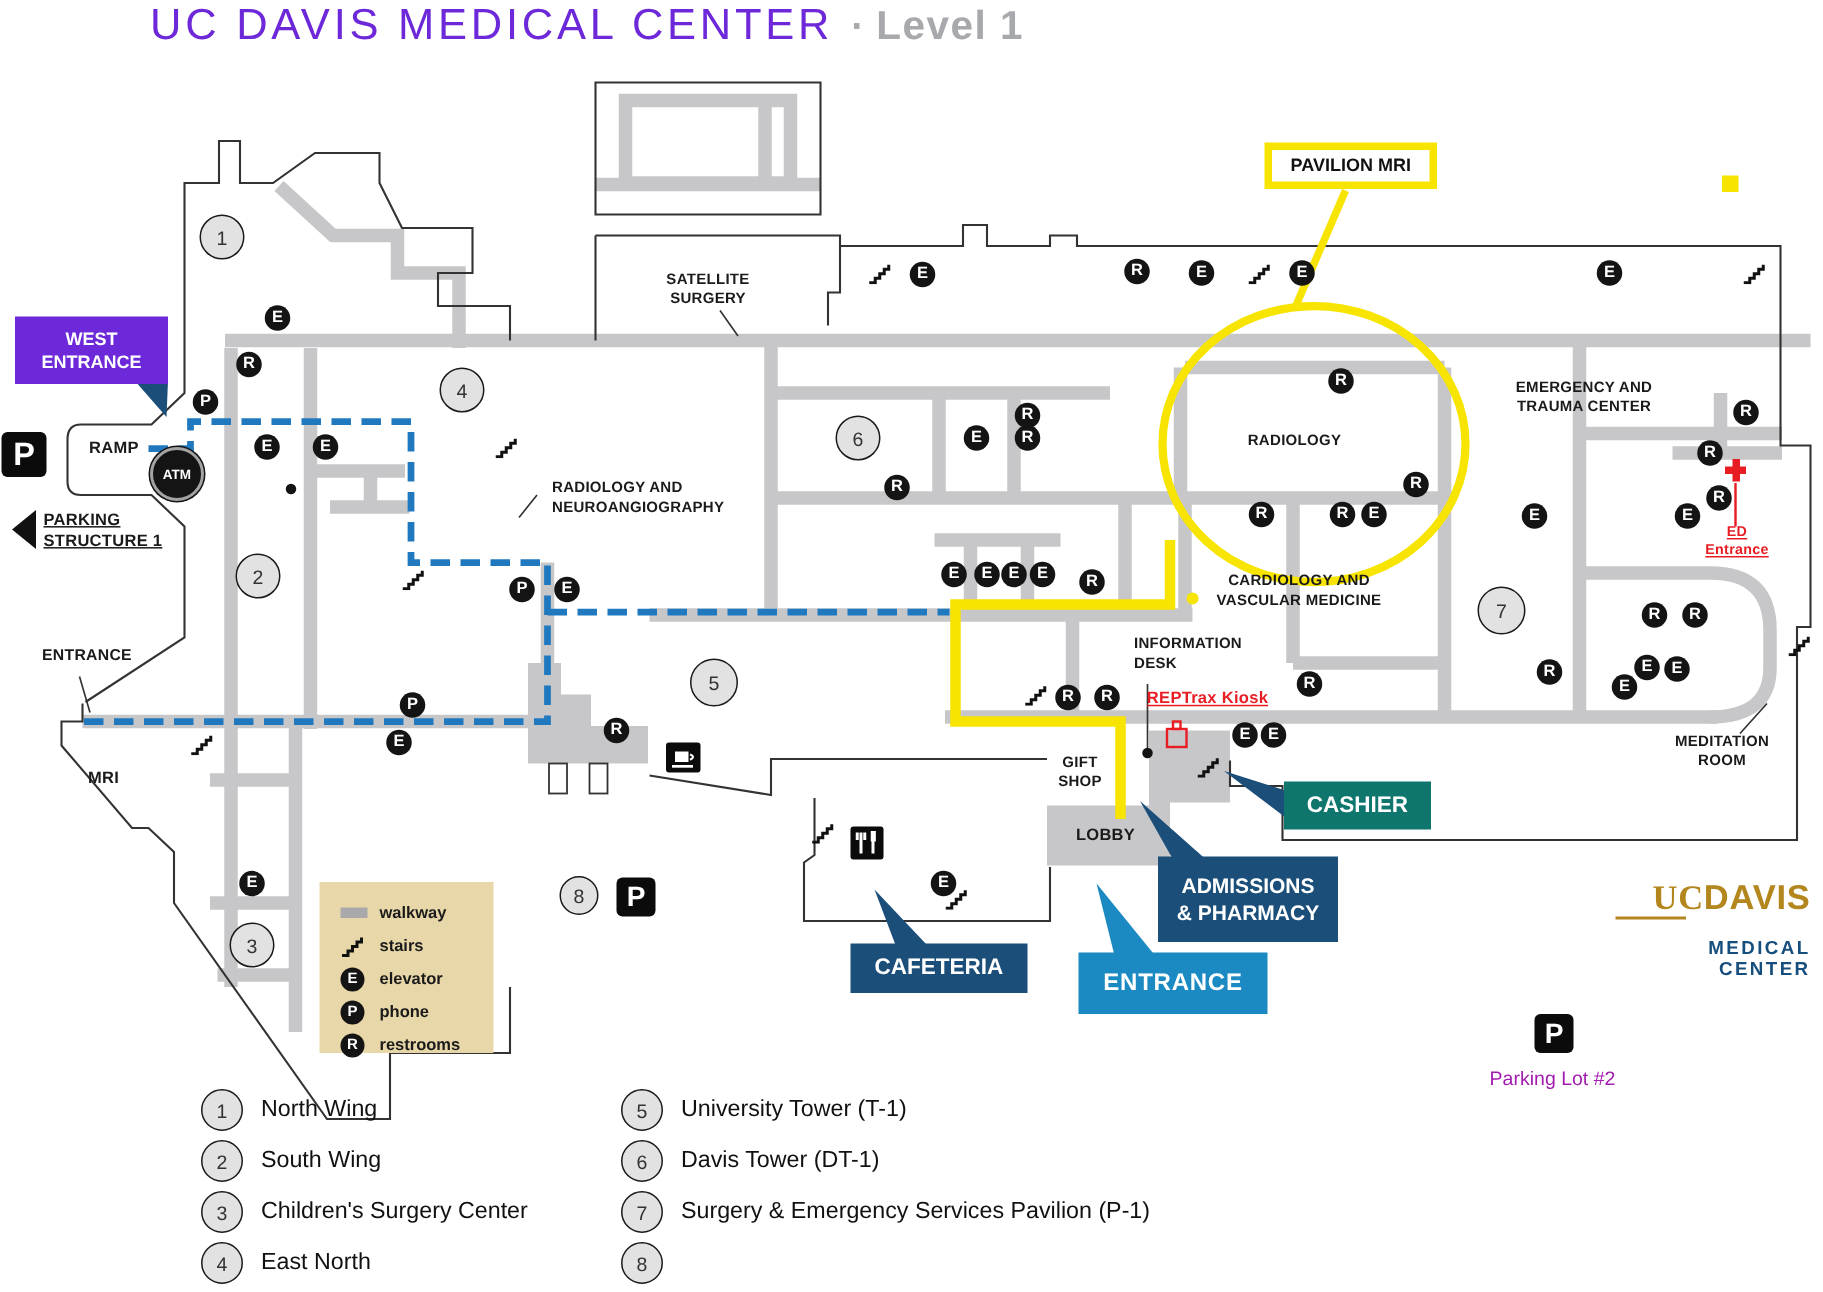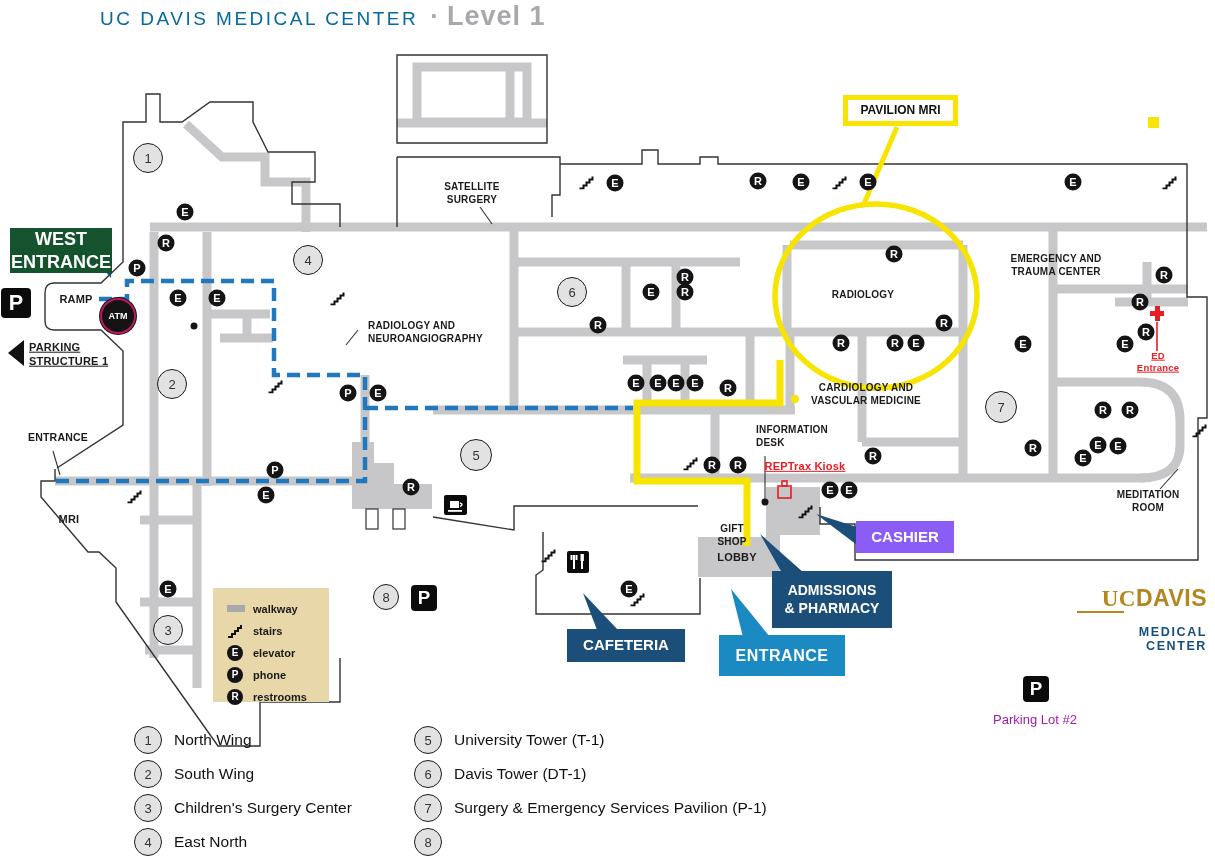--- a/index.html
+++ b/index.html
@@ -1,49 +1,49 @@
 <!DOCTYPE html>
 <html><head>
 <meta charset="utf-8">
 <style>
   html,body{margin:0;padding:0;background:#fff;}
   .stage{position:relative;width:1215px;height:861px;background:#fff;overflow:hidden;
          font-family:"Liberation Sans",sans-serif;}
   
   .hdr{position:absolute;left:100px;top:1px;white-space:nowrap;}
-  .hdr .t-main{font-size:19px;letter-spacing:2.5px;color:#0369a1;font-weight:400;}
+  .hdr .t-main{font-size:29px;letter-spacing:2.5px;color:#6d28d9;font-weight:400;}
   .hdr .t-sep{font-size:26px;color:#a7a9ac;font-weight:700;margin:0 8px 0 12px;}
   .hdr .t-level{font-size:27px;color:#a7a9ac;font-weight:700;letter-spacing:1px;}
   
   svg.base{position:absolute;left:0;top:0;}
   
   .overlay{position:absolute;left:0;top:0;width:1215px;height:861px;}
   .mlabel{position:absolute;transform:translate(-50%,-50%);font-weight:700;font-size:10px;
           line-height:1.3;letter-spacing:.2px;color:#1a1a1a;text-align:center;white-space:pre-line;}
   .mlabel.left{transform:translate(0,-50%);text-align:left;}
   .mk{position:absolute;width:17px;height:17px;border-radius:50%;background:#141414;color:#fff;
       font-weight:700;font-size:11px;display:flex;align-items:center;justify-content:center;
       transform:translate(-50%,-50%);line-height:1;}
   .numc{position:absolute;border-radius:50%;background:#e2e2e2;border:1.6px solid #1a1a1a;color:#333;
         display:flex;align-items:center;justify-content:center;font-size:13px;
         transform:translate(-50%,-50%);line-height:1;}
   .pk{position:absolute;background:#0b0b0b;color:#fff;font-weight:700;border-radius:4px;
       display:flex;align-items:center;justify-content:center;transform:translate(-50%,-50%);line-height:1;}
   .stairsw{position:absolute;transform:translate(-50%,-50%);width:17px;height:15px;}
   .atm{position:absolute;width:32px;height:32px;border-radius:50%;background:#141414;color:#fff;
        font-weight:700;font-size:9px;display:flex;align-items:center;justify-content:center;
-       transform:translate(-50%,-50%);border:2px solid #be185d;box-shadow:0 0 0 1px #141414;}
+       transform:translate(-50%,-50%);border:2px solid #a3a3a3;box-shadow:0 0 0 1px #141414;}
   .bdot{position:absolute;width:7px;height:7px;border-radius:50%;background:#141414;transform:translate(-50%,-50%);}
   
   .callout{position:absolute;color:#fff;font-weight:700;display:flex;align-items:center;
            justify-content:center;text-align:center;white-space:pre-line;line-height:1.25;}
-  .co-west{left:10px;top:228px;width:102px;height:45px;font-size:18px;background:#14532d;}
+  .co-west{left:10px;top:211px;width:102px;height:45px;font-size:12px;background:#6d28d9;}
   .co-pav{left:843px;top:95px;width:105px;height:21px;background:#fff;color:#111;
           border:5px solid #f7e400;font-size:12px;}
-  .co-cash{left:856px;top:521px;width:98px;height:32px;font-size:15px;background:#8b5cf6;}
+  .co-cash{left:856px;top:521px;width:98px;height:32px;font-size:15px;background:#0f766e;}
   .co-adm{left:772px;top:571px;width:120px;height:57px;font-size:14px;background:#1b4e79;}
   .co-caf{left:567px;top:629px;width:118px;height:33px;font-size:15px;background:#1b4e79;}
   .co-ent{left:719px;top:635px;width:126px;height:41px;font-size:16px;background:#1b8ac2;letter-spacing:.5px;}
   
   .legend{position:absolute;left:213px;top:588px;width:116px;height:114px;background:#e8d7a8;
           padding:10px 0 0 14px;box-sizing:border-box;}
   .lrow{display:flex;align-items:center;height:21px;margin-bottom:1px;}
   .lrow .ic{width:26px;display:flex;justify-content:flex-start;align-items:center;}
   .lrow .mk2{width:16px;height:16px;border-radius:50%;background:#141414;color:#fff;font-weight:700;
              font-size:10px;display:flex;align-items:center;justify-content:center;}
@@ -157,21 +157,21 @@
 SURGERY</div>
       <div class="mlabel left" style="left: 368px; top: 332px;">RADIOLOGY AND
 NEUROANGIOGRAPHY</div>
       <div class="mlabel" style="left: 863px; top: 294px;">RADIOLOGY</div>
       <div class="mlabel" style="left: 1056px; top: 265px;">EMERGENCY AND
 TRAUMA CENTER</div>
       <div class="mlabel" style="left: 866px; top: 394px;">CARDIOLOGY AND
 VASCULAR MEDICINE</div>
       <div class="mlabel left" style="left: 756px; top: 436px;">INFORMATION
 DESK</div>
-      <div class="mlabel" style="left: 720px; top: 535px; margin-left: 12px;">GIFT
+      <div class="mlabel" style="left: 720px; top: 515px;">GIFT
 SHOP</div>
       <div class="mlabel" style="left: 737px; top: 557px; font-size: 11px;">LOBBY</div>
       <div class="mlabel" style="left: 69px; top: 519px; font-size: 11px;">MRI</div>
       <div class="mlabel" style="left: 76px; top: 299px; font-size: 11px;">RAMP</div>
       <div class="mlabel left" style="left: 28px; top: 438px; font-size: 10.5px;">ENTRANCE</div>
       <div class="mlabel" style="left: 1148px; top: 501px;">MEDITATION
 ROOM</div>
       <div class="mlabel left" style="left: 29px; top: 354px; font-size: 11px; text-decoration: underline;">PARKING
 STRUCTURE 1</div>
       <div class="mlabel" style="left: 1158px; top: 362px; color: rgb(232, 28, 35); font-size: 9.5px; text-decoration: underline;">ED Entrance</div>

